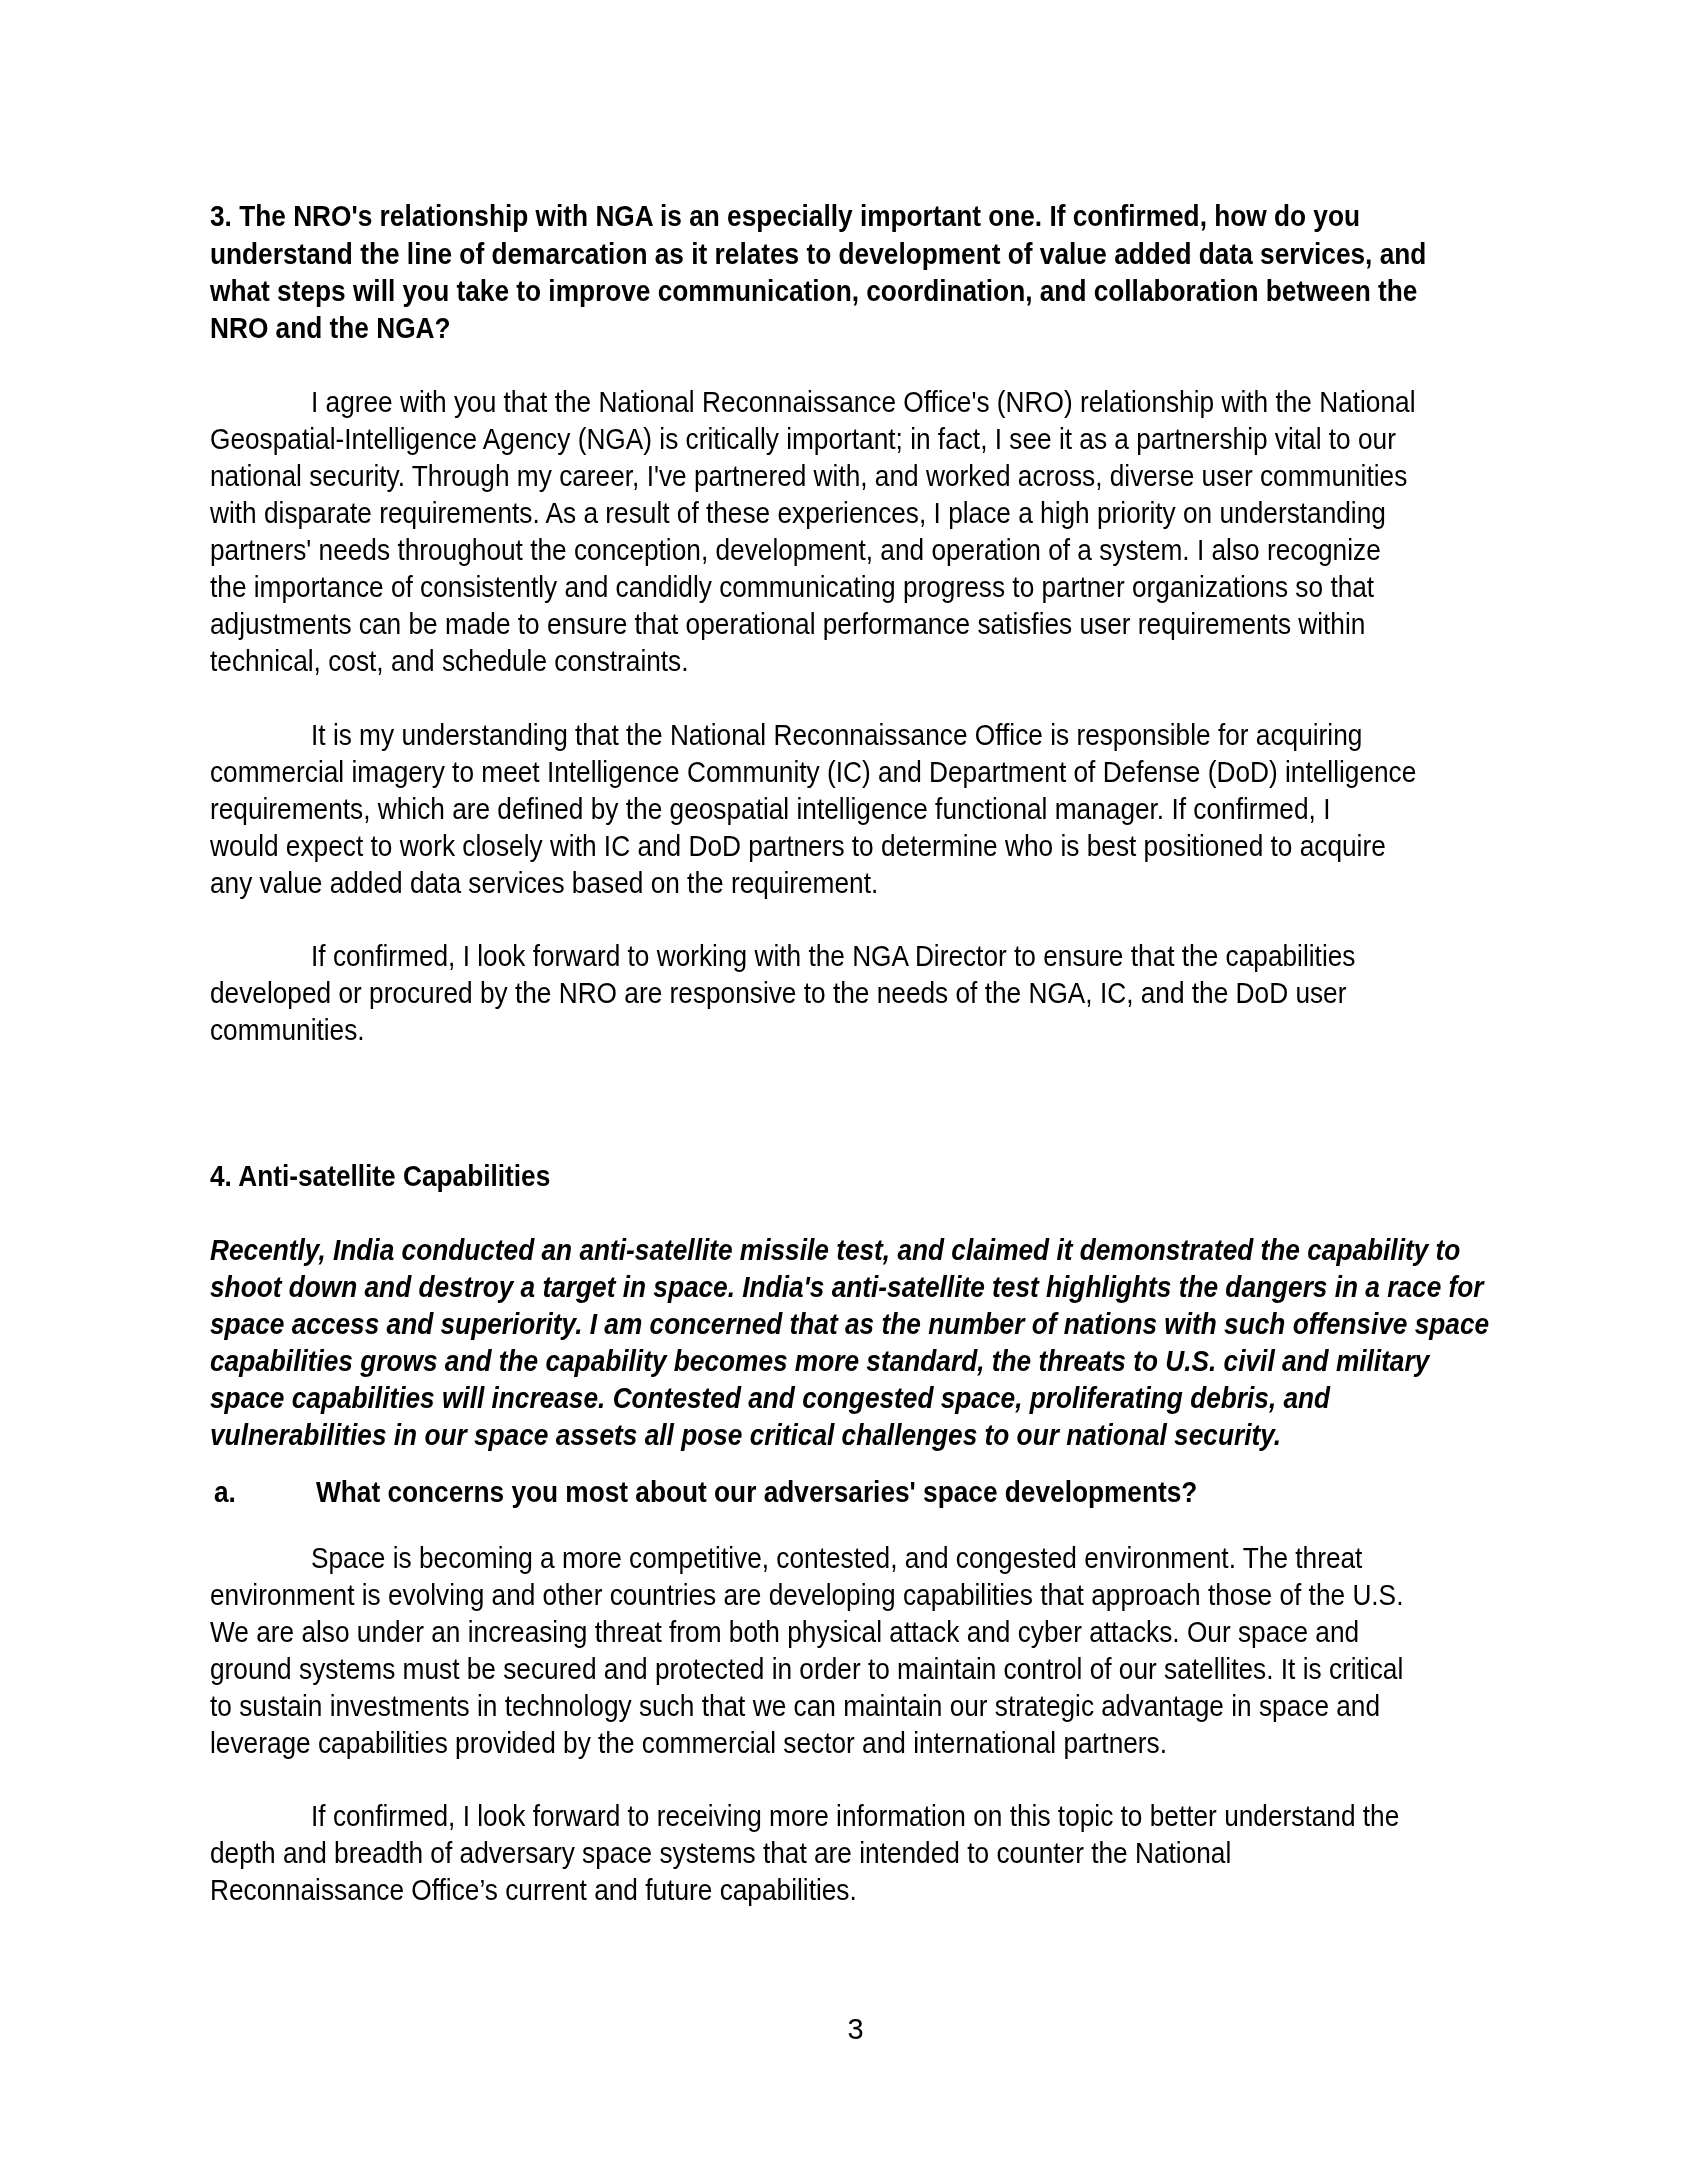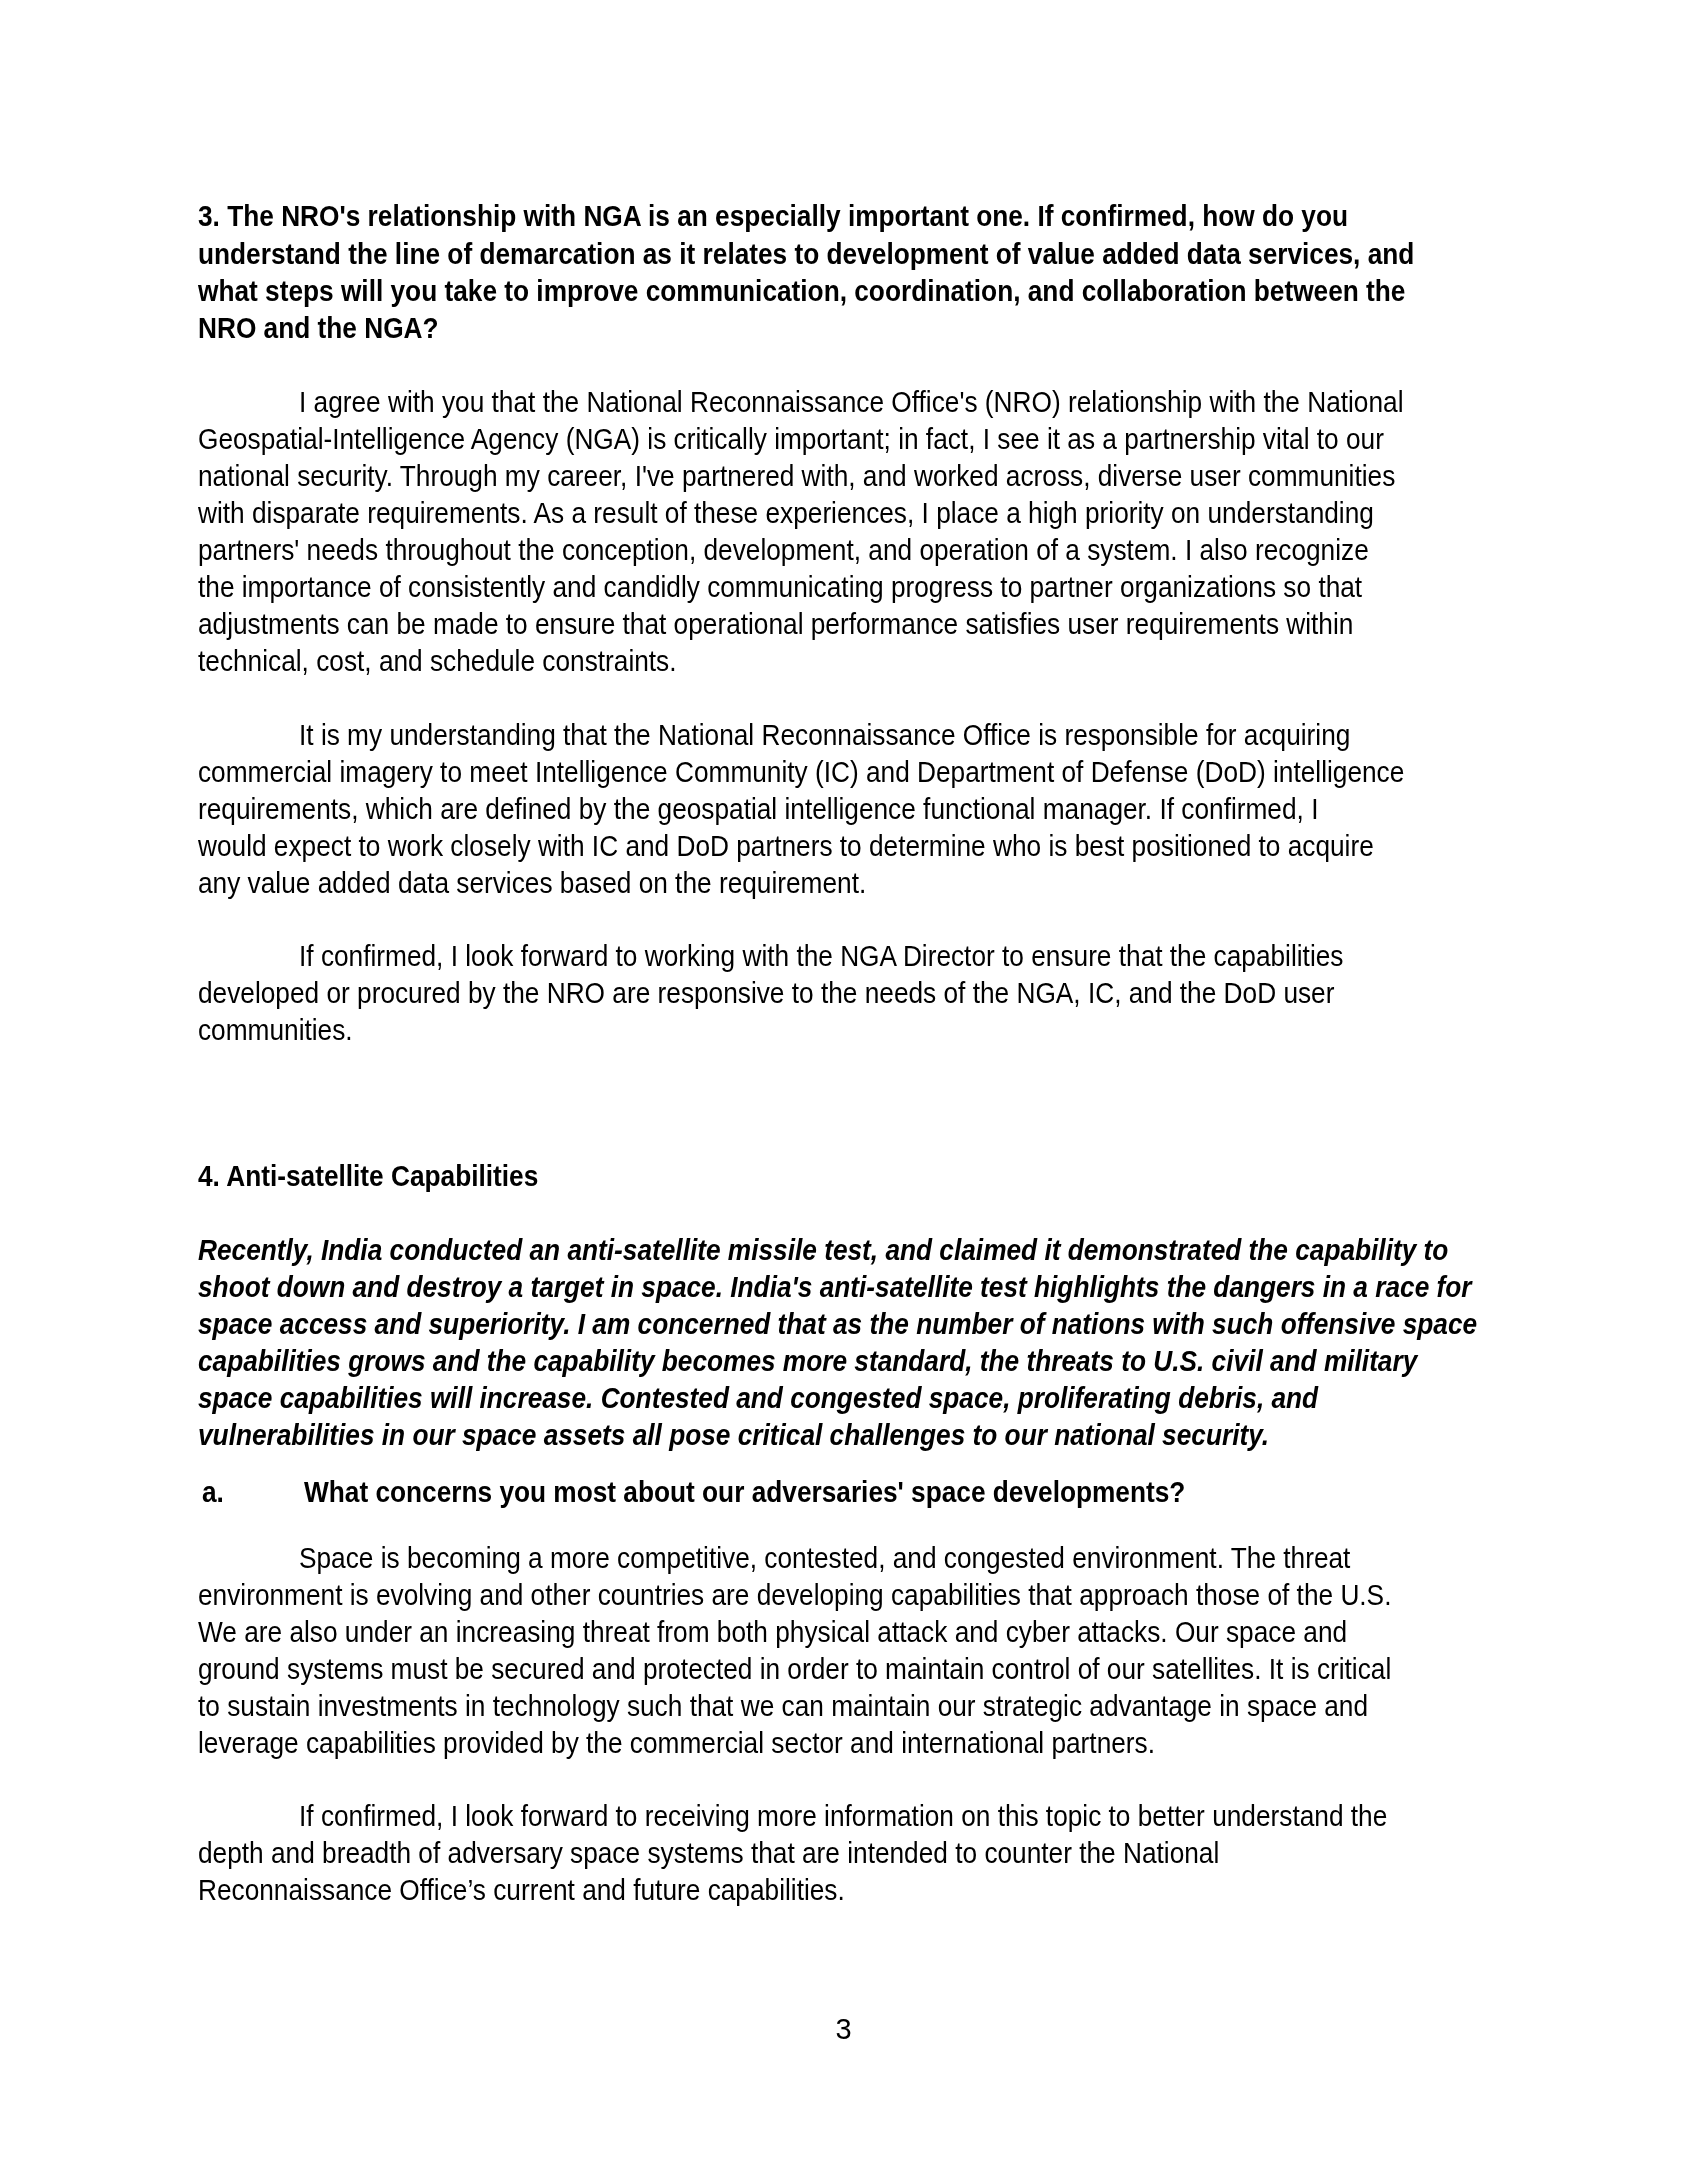--- a/index.html
+++ b/index.html
@@ -1,17 +1,17 @@
 <!DOCTYPE html>
 <html style="font-size:10.6px"><head>
 <meta charset="utf-8">
 <style>
   html, body { margin: 0; padding: 0; background: #ffffff; }
   body { width: 1687px; height: 2183px; position: relative; overflow: hidden; }
-  .page { position: absolute; left: 0; top: 0; width: 1551px; height: 2183px; background: #ffffff; color: #000000; }
+  .page { position: absolute; left: 12px; top: 0; width: 1551px; height: 2183px; background: #ffffff; color: #000000; }
   .line {
     position: absolute;
     left: 198px;
     white-space: nowrap;
     font-family: "Liberation Sans", sans-serif;
     font-size: 29px;
     line-height: 37px;
     transform-origin: 0 0;
     transform: scaleX(0.905);
   }

